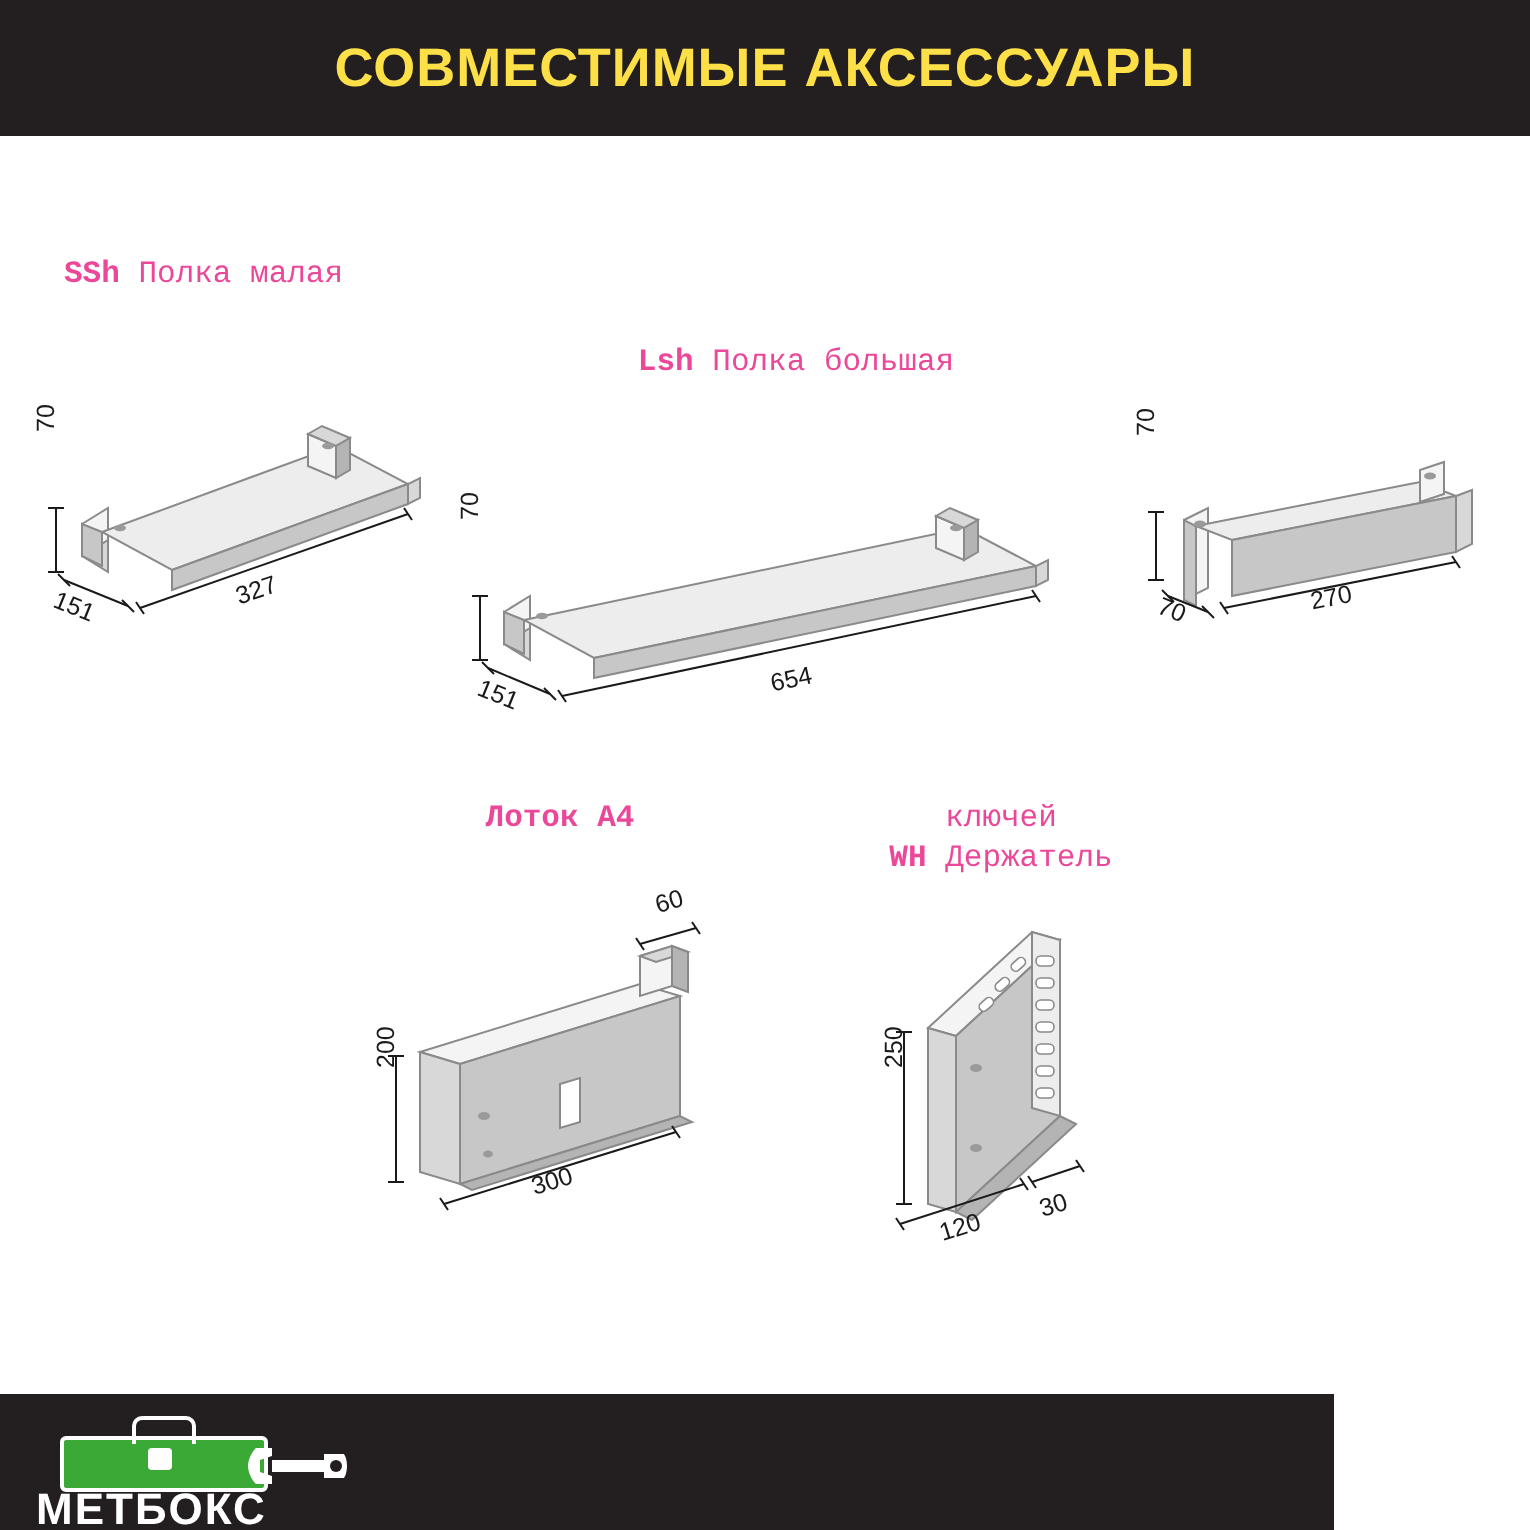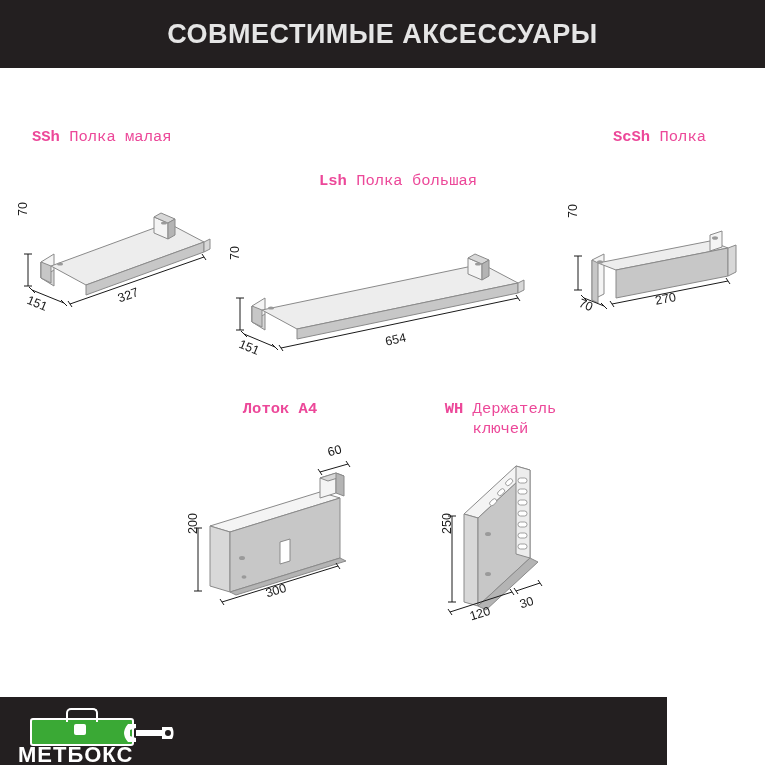--- a/index.html
+++ b/index.html
@@ -26,21 +26,21 @@
     position: absolute;
     left: 0; top: 0;
     width: 765px;
     height: 68px;
     background: #231f20;
     display: flex;
     align-items: center;
     justify-content: center;
   }
   .header-title {
-    color: #e5e5e5;
+    color: #fde047;
     font-size: 27px;
     font-weight: bold;
     letter-spacing: 0.5px;
     text-align: center;
     font-family: "Liberation Sans", sans-serif;
   }
 
   
   .footer {
     position: absolute;
@@ -233,24 +233,20 @@
         <line class="dimline" x1="282" y1="61" x2="286" y2="67"></line>
       </svg>
       <div class="dim" style="left:-6px; top:26px; transform:rotate(-90deg); transform-origin:left top;">70</div>
       <div class="dim" style="left:8px; top:103px; transform:rotate(22deg); transform-origin:left top;">151</div>
       <div class="dim" style="left:150px; top:101px; transform:rotate(-12deg); transform-origin:left top;">654</div>
     </div>
   </div>
 
   <div class="item" style="left:562px; top:128px; width:195px;">
     <div class="caption">
-      <div>
-        <b>ScSh</b>
-        <span>Полка</span>
-      </div>
     </div>
     <div class="drawing" style="left:0px; top:62px;">
       <svg width="195" height="120" viewBox="0 0 195 120">
 
         <polygon class="face-light" points="30,70 42,64 42,104 30,110" stroke="#8a8a8a" stroke-width="1"></polygon>
         <polygon class="face-front" points="30,70 30,110 36,113 36,73" stroke="#8a8a8a" stroke-width="1"></polygon>
 
         <polygon class="face-top" points="36,73 148,51 166,58 54,80" stroke="#8a8a8a" stroke-width="1"></polygon>
 
         <polygon class="face-front" points="54,80 166,58 166,86 54,108" stroke="#8a8a8a" stroke-width="1"></polygon>
@@ -317,25 +313,25 @@
         <line class="dimline" x1="156" y1="117" x2="160" y2="123"></line>
       </svg>
       <div class="dim" style="left:146px; top:0px; transform:rotate(-16deg); transform-origin:left top;">60</div>
       <div class="dim" style="left:6px; top:88px; transform:rotate(-90deg); transform-origin:left top;">200</div>
       <div class="dim" style="left:84px; top:141px; transform:rotate(-17deg); transform-origin:left top;">300</div>
     </div>
   </div>
 
   <div class="item" style="left:408px; top:400px; width:185px;">
     <div class="caption">
+      <div>ключей</div>
       <div>
         <b>WH</b>
         <span>Держатель</span>
       </div>
-      <div>ключей</div>
     </div>
     <div class="drawing" style="left:0px; top:46px;">
       <svg width="185" height="185" viewBox="0 0 185 185">
 
         <polygon class="face-light" points="56,68 108,20 122,24 70,72" stroke="#8a8a8a" stroke-width="1"></polygon>
         <polygon class="face-side" points="56,68 70,72 70,160 56,156" stroke="#8a8a8a" stroke-width="1"></polygon>
 
         <polygon class="face-front" points="70,72 122,24 122,112 70,160" stroke="#8a8a8a" stroke-width="1"></polygon>
 
         <polygon class="face-top" points="108,20 122,24 122,112 108,108" stroke="#8a8a8a" stroke-width="1"></polygon>

